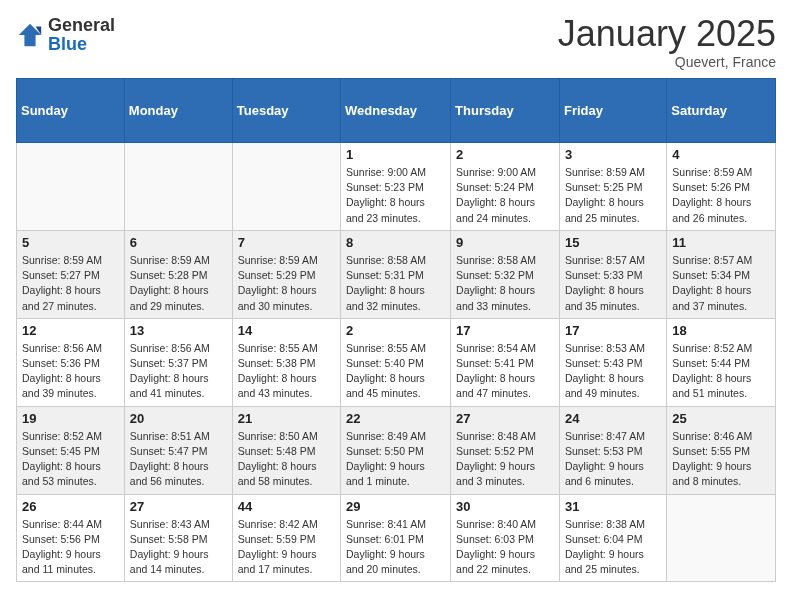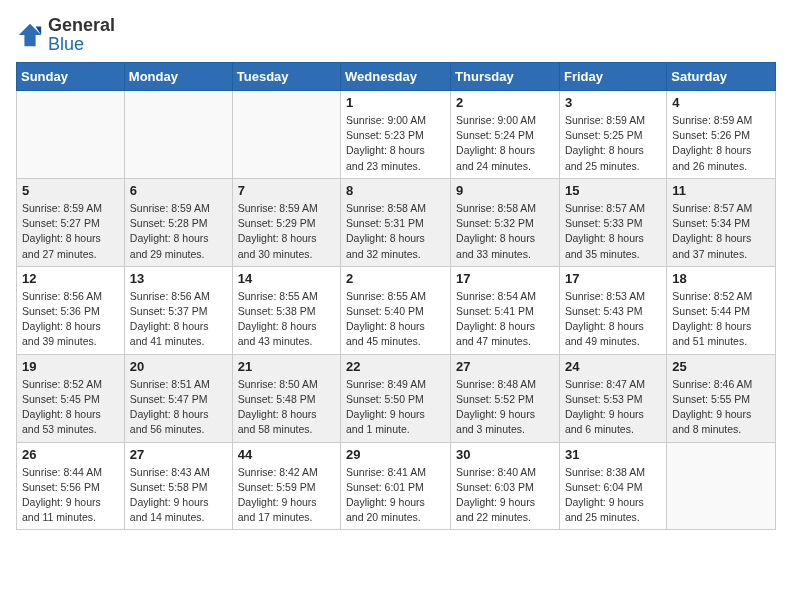--- a/index.html
+++ b/index.html
@@ -23,21 +23,21 @@
       gap: 4px;
     }
     .logo-text-general {
       font-size: 18px;
       font-weight: bold;
       color: #333;
       line-height: 1;
     }
     .logo-text-blue {
       font-size: 18px;
-      font-weight: normal;
+      font-weight: bold;
       color: #1a6bba;
       line-height: 1;
     }
     .logo-icon {
       width: 28px;
       height: 28px;
     }
     .title-block {
       text-align: right;
     }
@@ -55,21 +55,21 @@
     .calendar {
       width: 100%;
       border-collapse: collapse;
       border: 1px solid #ccc;
     }
     .calendar th {
       background-color: #2e6db4;
       color: #fff;
       font-size: 13px;
       font-weight: bold;
-      padding: 6px 4px;
+      padding: 24px 4px;
       text-align: left;
       border: 1px solid #2060a0;
     }
     .calendar td {
       vertical-align: top;
       border: 1px solid #ccc;
       padding: 4px 5px;
       font-size: 10.5px;
       color: #333;
       width: 113px;
@@ -101,20 +101,24 @@
   <div class="logo">
     <svg class="logo-icon" viewBox="0 0 40 40">
       <polygon points="20,4 36,20 28,20 28,36 12,36 12,20 4,20" fill="#2e6db4"></polygon>
       <polygon points="28,8 36,8 36,20" fill="#1a4a8a"></polygon>
     </svg>
     <div>
       <span class="logo-text-general">General</span><br>
       <span class="logo-text-blue">Blue</span>
     </div>
   </div>
+  <div class="title-block">
+    <div class="month-title">January 2025</div>
+    <div class="location-title">Quevert, France</div>
+  </div>
 </div>
 
 <table class="calendar">
   <thead>
     <tr>
     <th>Sunday</th>
         <th>Monday</th>
         <th>Tuesday</th>
         <th>Wednesday</th>
         <th>Thursday</th>

